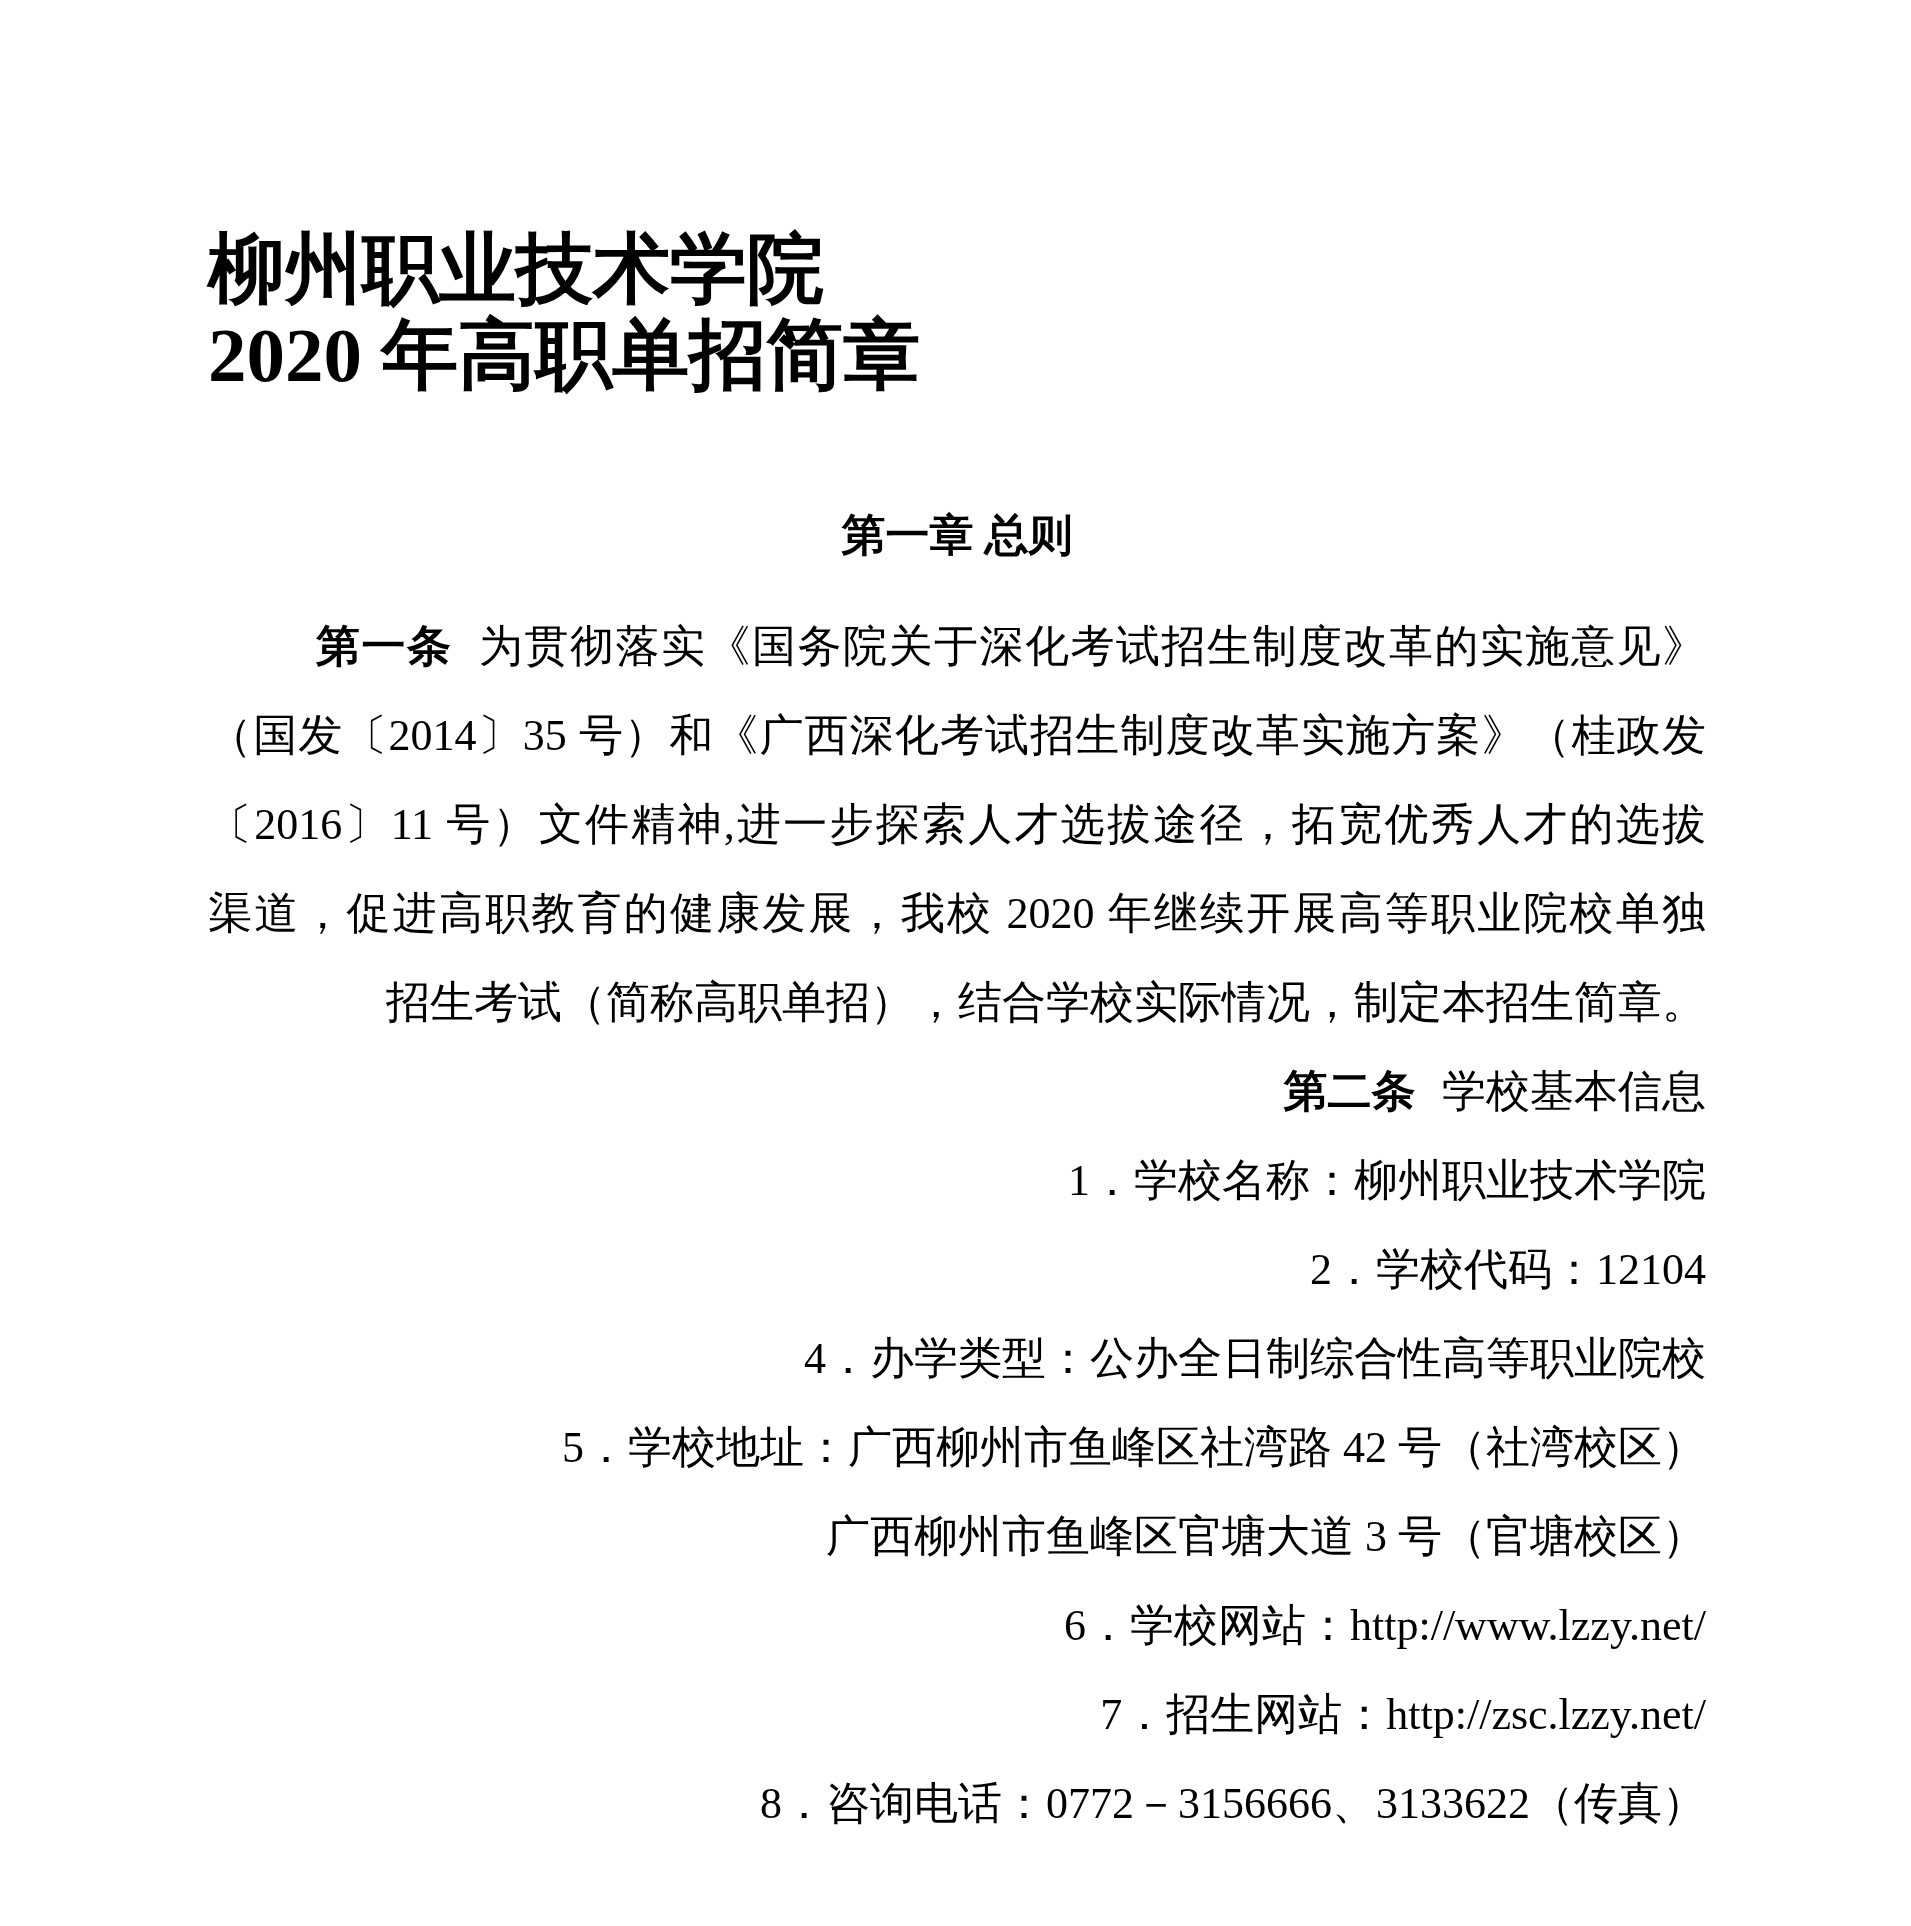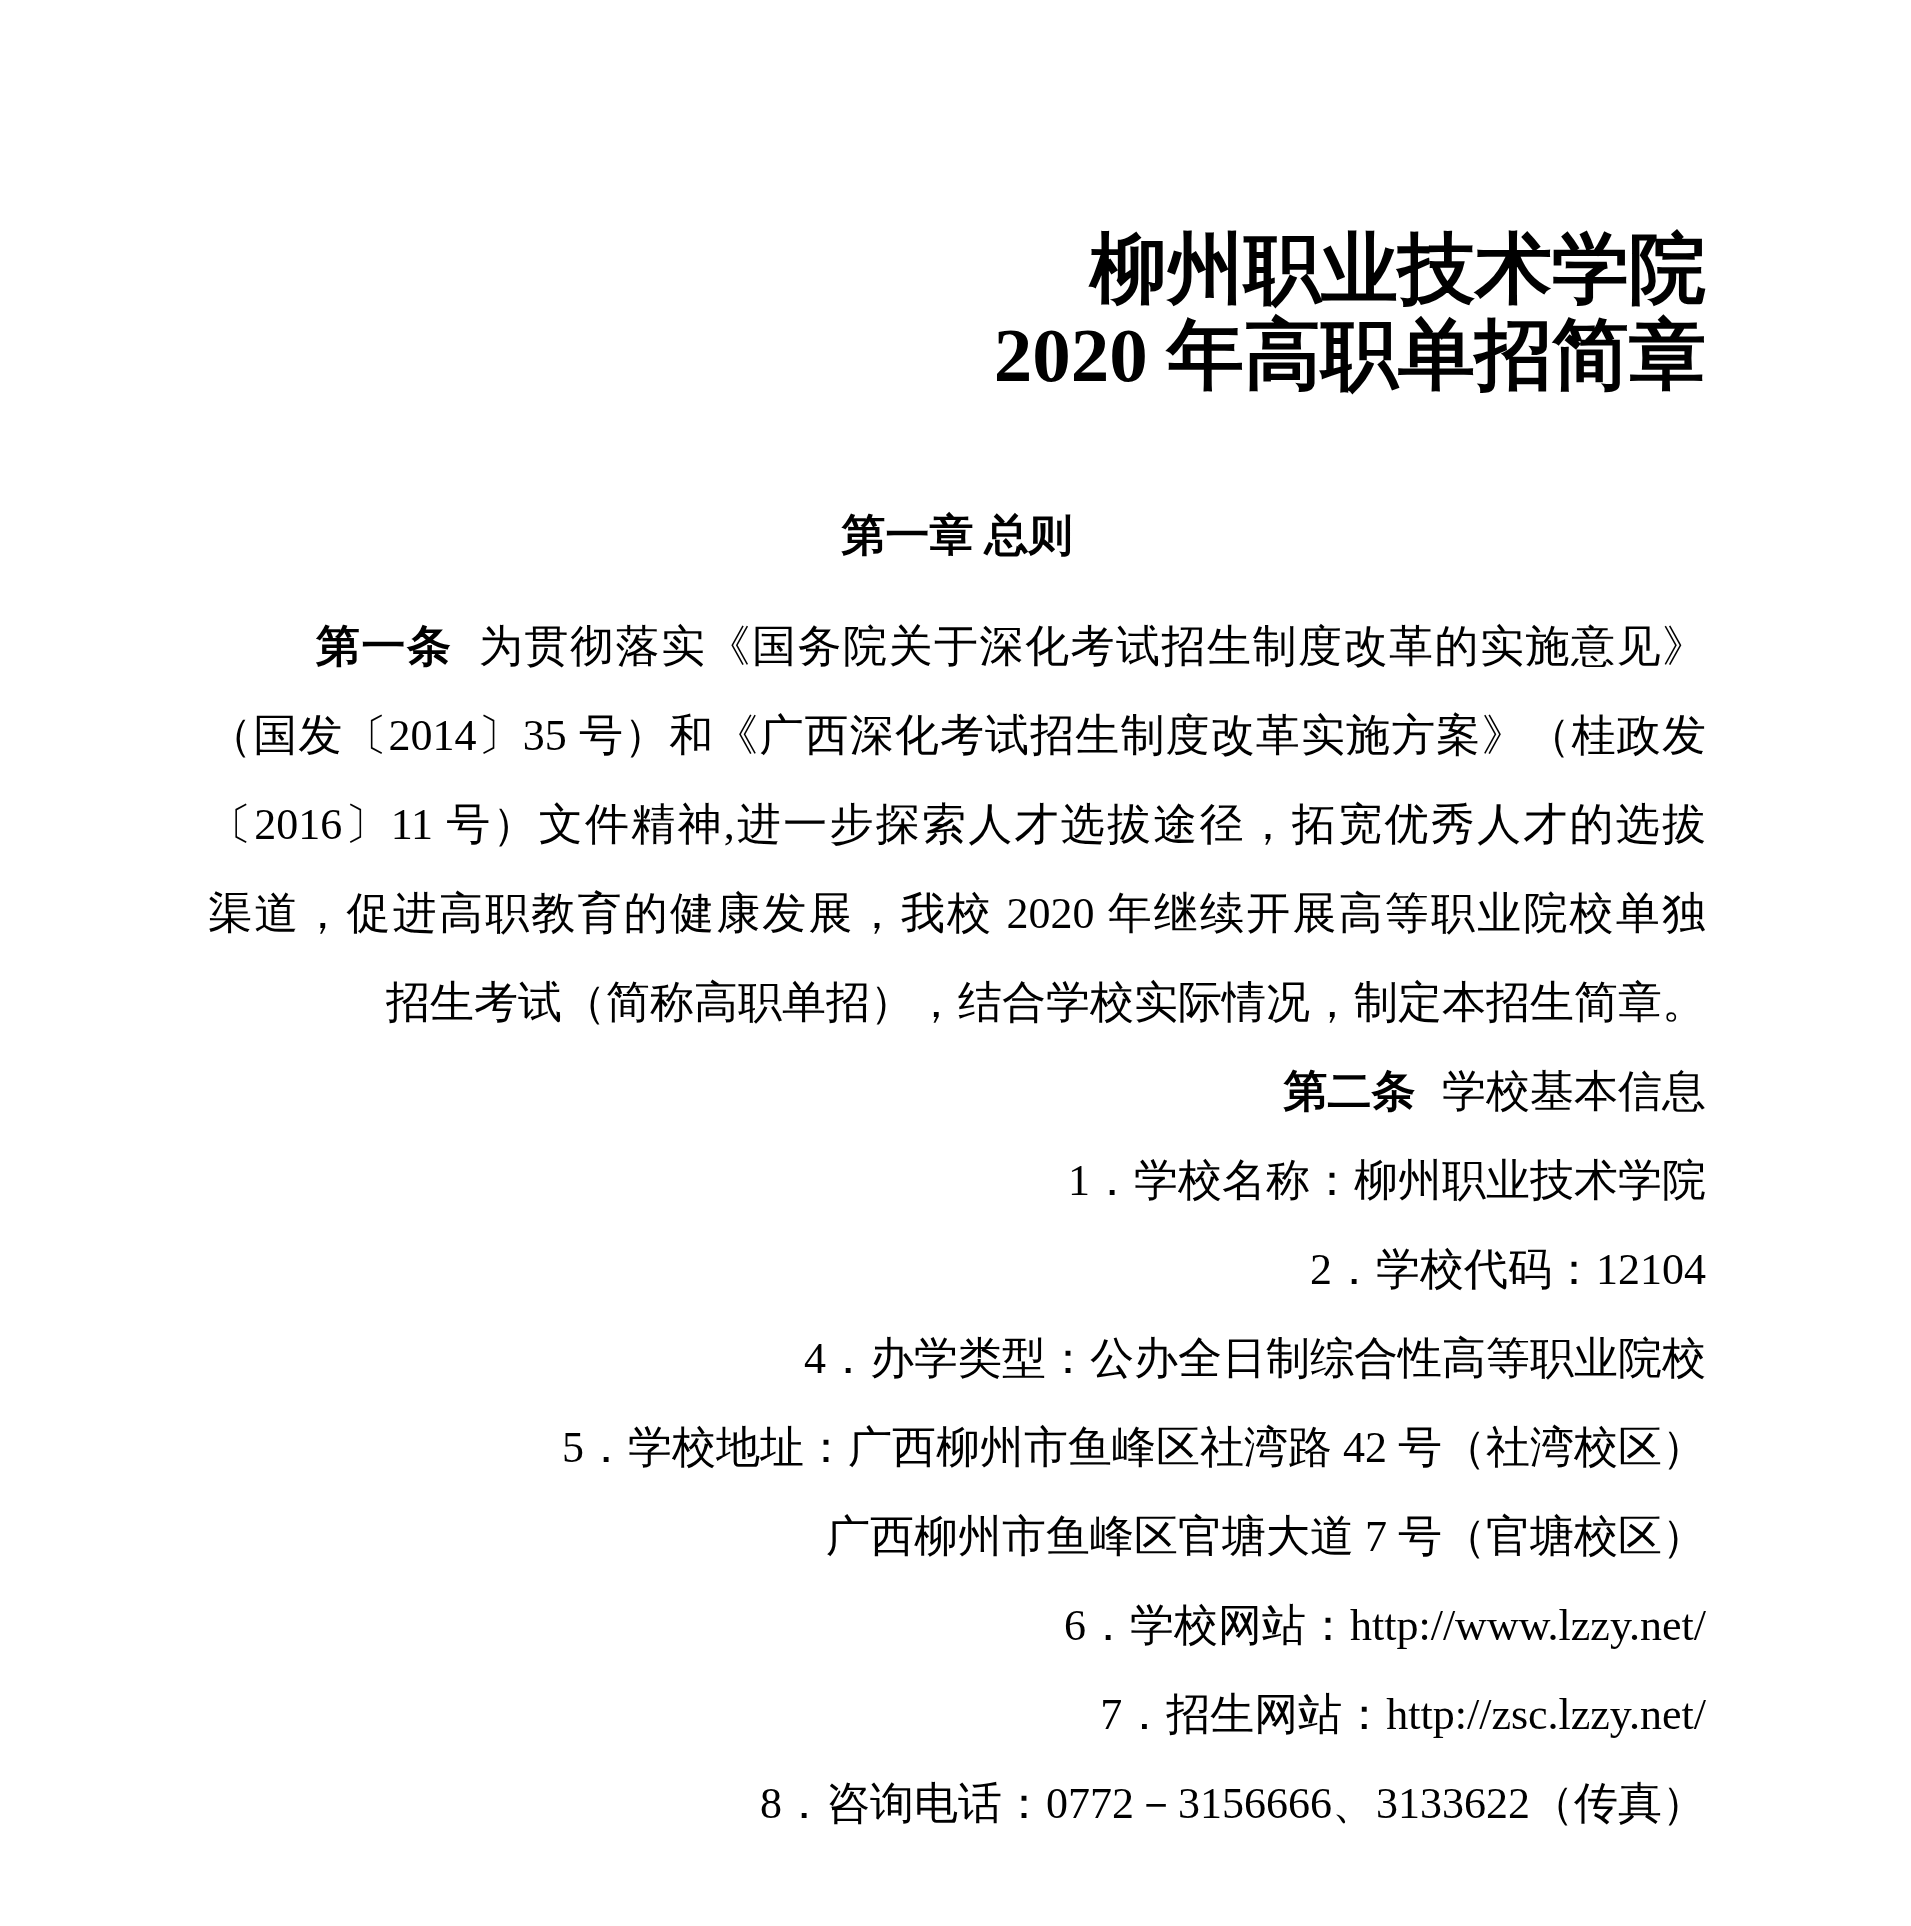--- a/index.html
+++ b/index.html
@@ -14,21 +14,21 @@
     background: #ffffff;
     color: #000000;
     box-sizing: border-box;
     padding: 0 205px 0 208px;
     overflow: hidden;
     font-family: "Liberation Serif", "DejaVu Serif", serif;
   }
   
   .doc-title {
     padding-top: 226px;
-    text-align: right;
+    text-align: left;
     font-weight: bold;
     font-size: 77px;
     line-height: 86px;
     font-family: "Liberation Serif", sans-serif;
   }
   .t-gap { margin-left: 0.25em; }
 
   
   .chapter {
     margin-top: 108px;
@@ -78,21 +78,21 @@
     <div class="line jline">〔2016〕11 号）文件精神,进一步探索人才选拔途径，拓宽优秀人才的选拔</div>
     <div class="line jline">渠道，促进高职教育的健康发展，我校 2020 年继续开展高等职业院校单独</div>
     <div class="line">招生考试（简称高职单招），结合学校实际情况，制定本招生简章。</div>
 
     <div class="line indent"><span class="label">第二条</span><span>学校基本信息</span></div>
 
     <div class="line indent">1．学校名称：柳州职业技术学院</div>
     <div class="line indent">2．学校代码：12104</div>
     <div class="line indent">4．办学类型：公办全日制综合性高等职业院校</div>
     <div class="line indent">5．学校地址：广西柳州市鱼峰区社湾路 42 号（社湾校区）</div>
-    <div class="line addr2">广西柳州市鱼峰区官塘大道 7 号（官塘校区）</div>
+    <div class="line addr2">广西柳州市鱼峰区官塘大道 3 号（官塘校区）</div>
     <div class="line indent">6．学校网站：http://www.lzzy.net/</div>
     <div class="line indent">7．招生网站：http://zsc.lzzy.net/</div>
     <div class="line indent">8．咨询电话：0772－3156666、3133622（传真）</div>
 
   </div>
 
 </div>
 
 
 </body></html>

